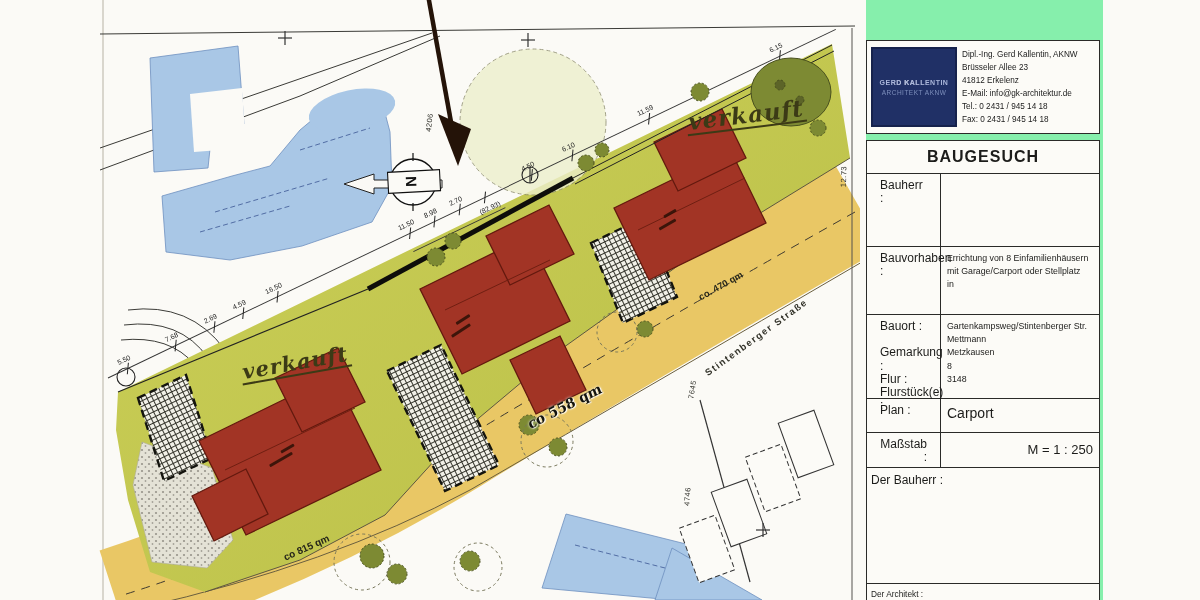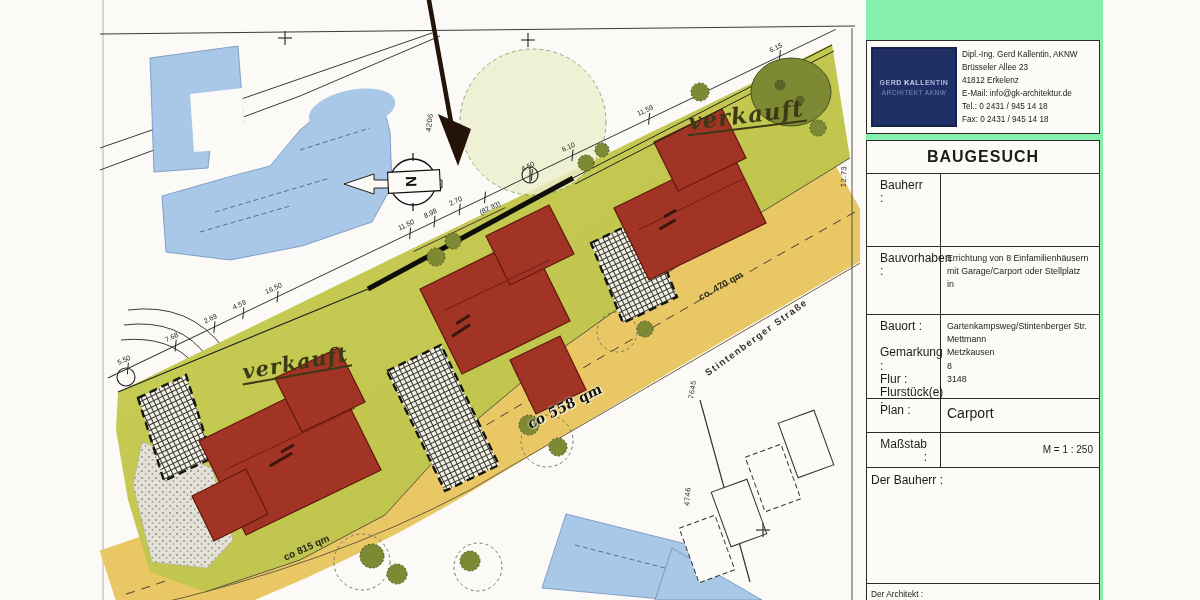--- a/index.html
+++ b/index.html
@@ -37,21 +37,21 @@
   .row{display:flex;border-top:1.2px solid #2a2a28;}
   .row:first-child{border-top:none;}
   .hd{height:32px;display:flex;align-items:center;justify-content:center;
       font-size:16px;font-weight:600;letter-spacing:1px;}
   .lab{width:74px;border-right:1.2px solid #2a2a28;padding:5px 13px;font-size:12px;
       white-space:pre-line;line-height:13.2px;box-sizing:border-box;}
   .val{flex:1;padding:5px 6px;font-size:8.8px;white-space:pre-line;line-height:13.2px;box-sizing:border-box;}
   .r-bauherr{height:72px;}  .r-bauvor{height:67px;}  .r-bauort{height:83px;justify-content:space-between;}
   .r-plan{height:33px;}     .r-mass{height:34px;text-align:right;}
   .r-plan .val{font-size:14px;line-height:23px;padding-top:3px;}
-  .r-mass .val{font-size:10px;line-height:24px;}
+  .r-mass .val{font-size:13px;line-height:24px;}
   .r-sig{height:116px;display:block;padding:5px 4px;font-size:12px;box-sizing:border-box;}
   .r-sig2{height:60px;display:block;padding:5px 4px;font-size:8.3px;box-sizing:border-box;}
 </style>
 </head>
 <body>
 
 <div class="page">
 
   <svg class="plan-svg" width="860" height="600" viewBox="0 0 860 600" xmlns="http://www.w3.org/2000/svg">
     <defs>

